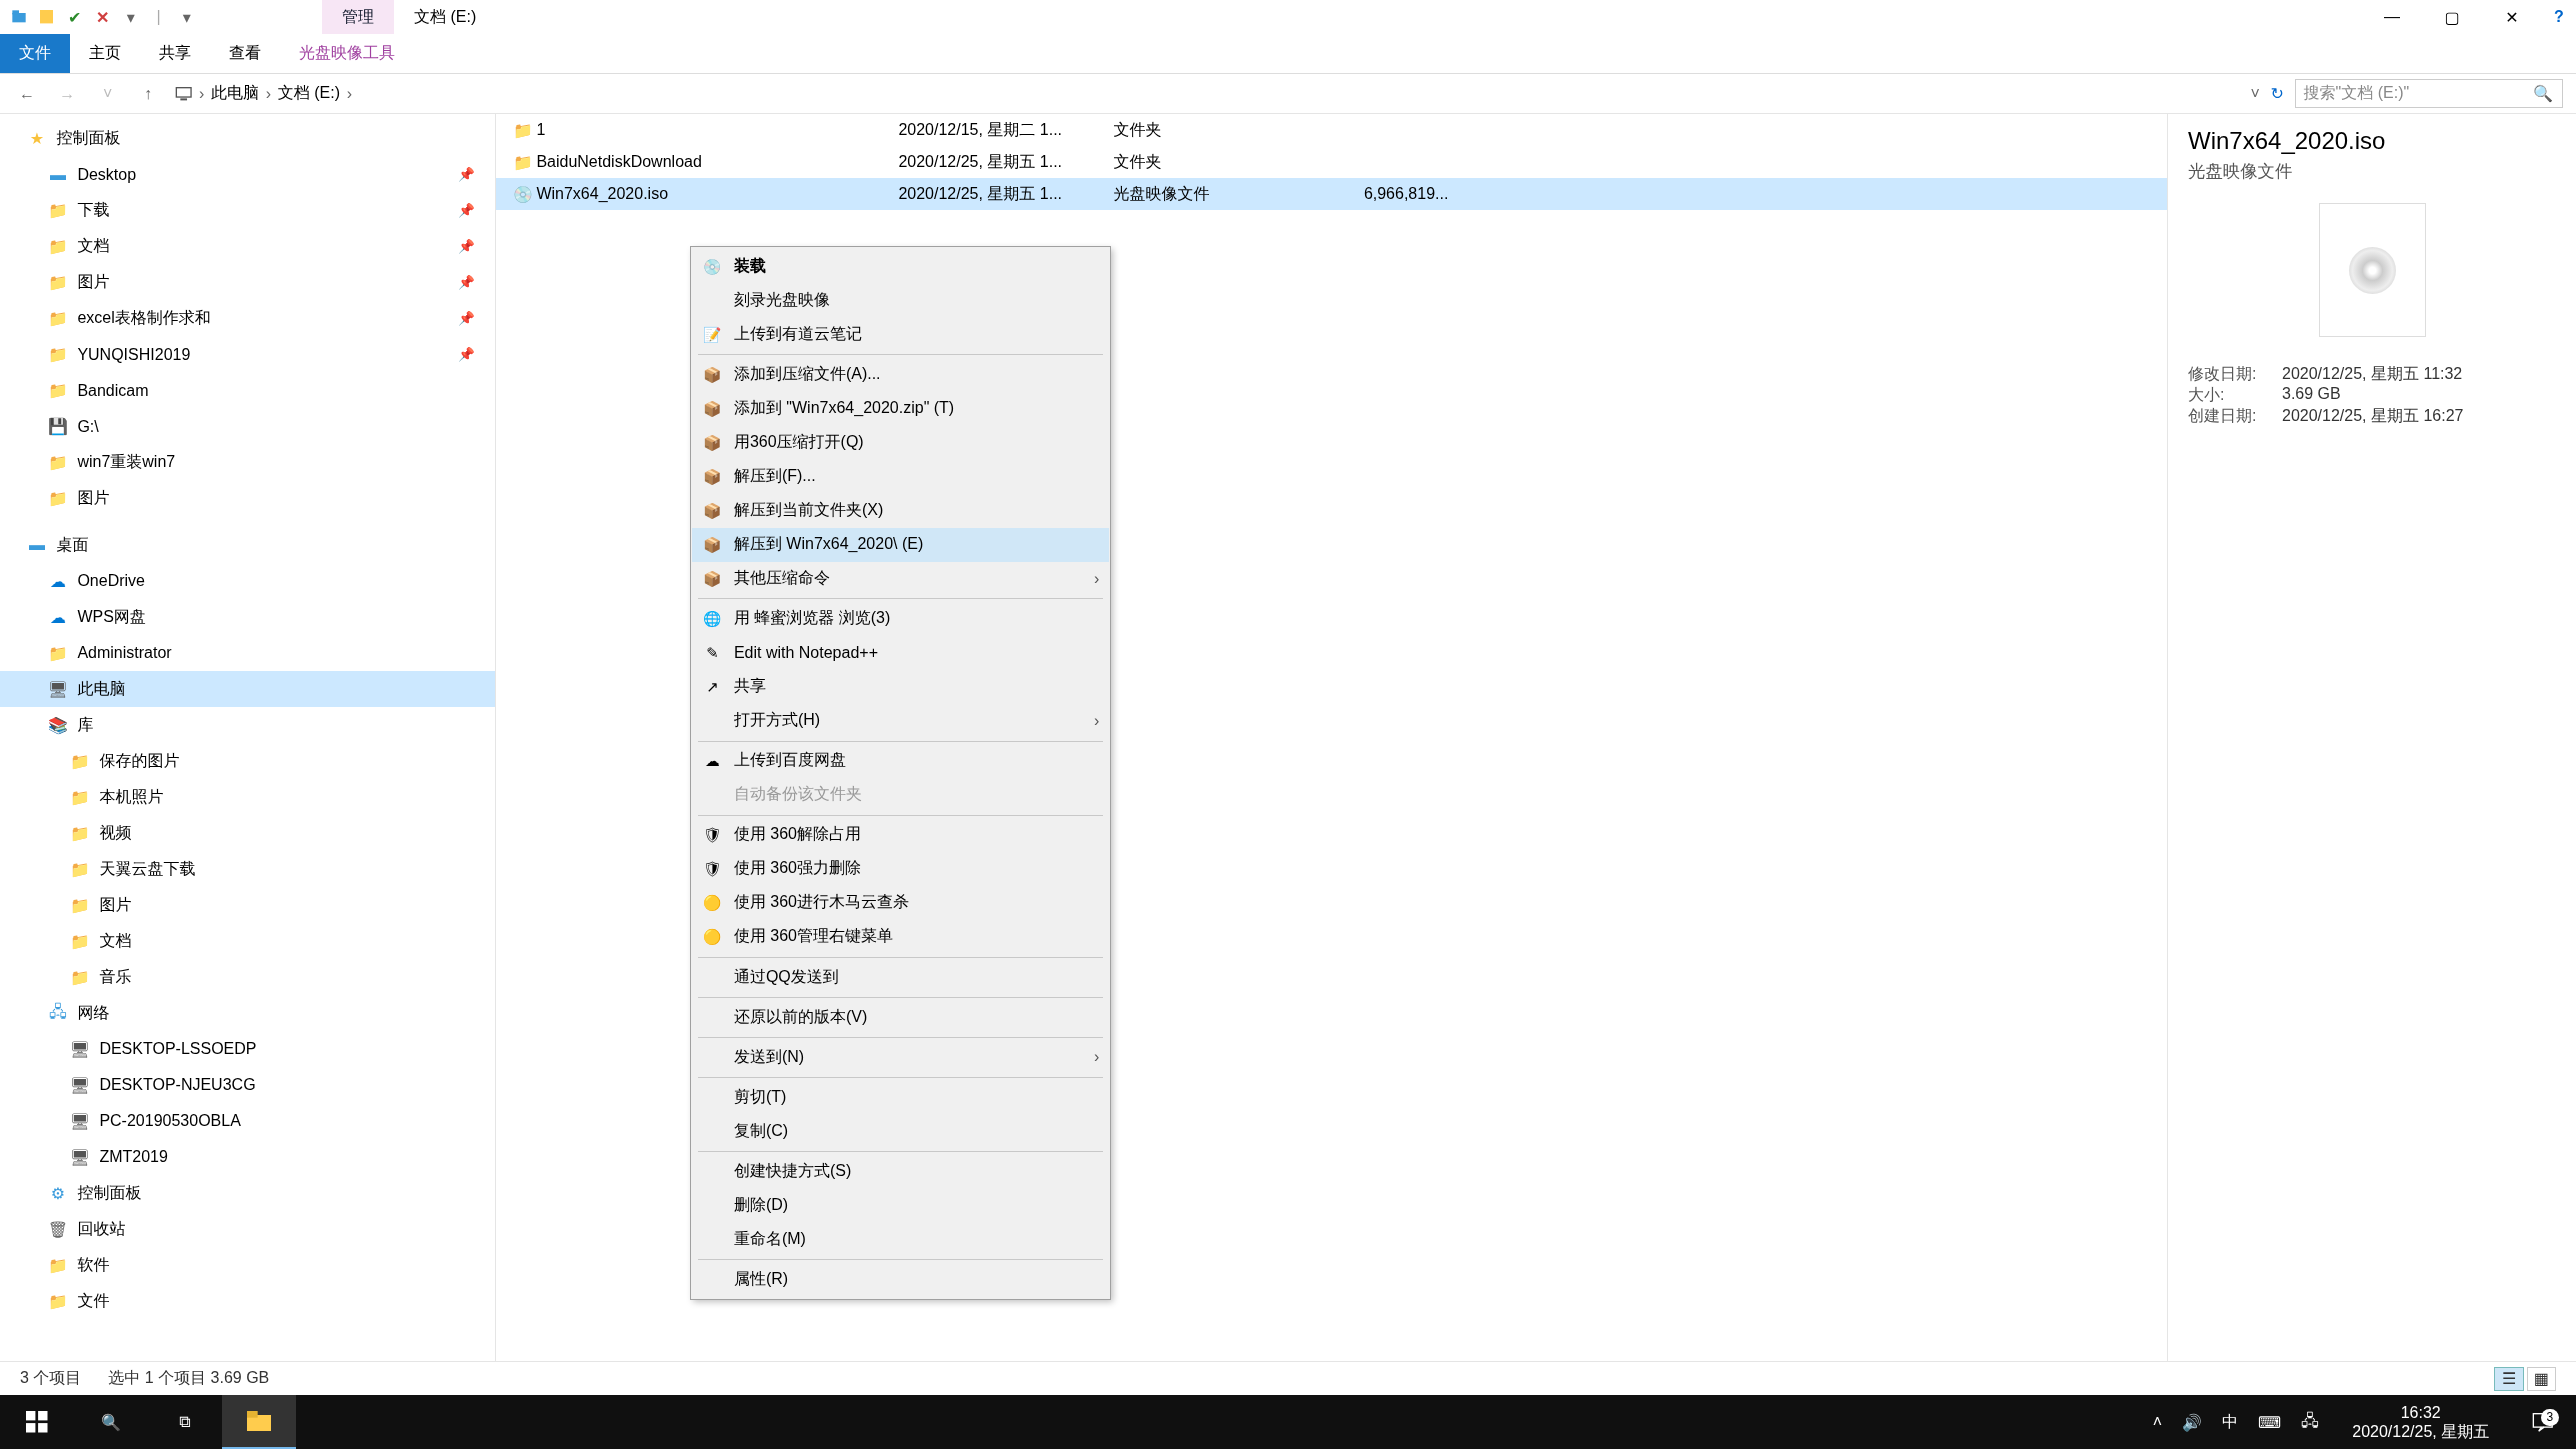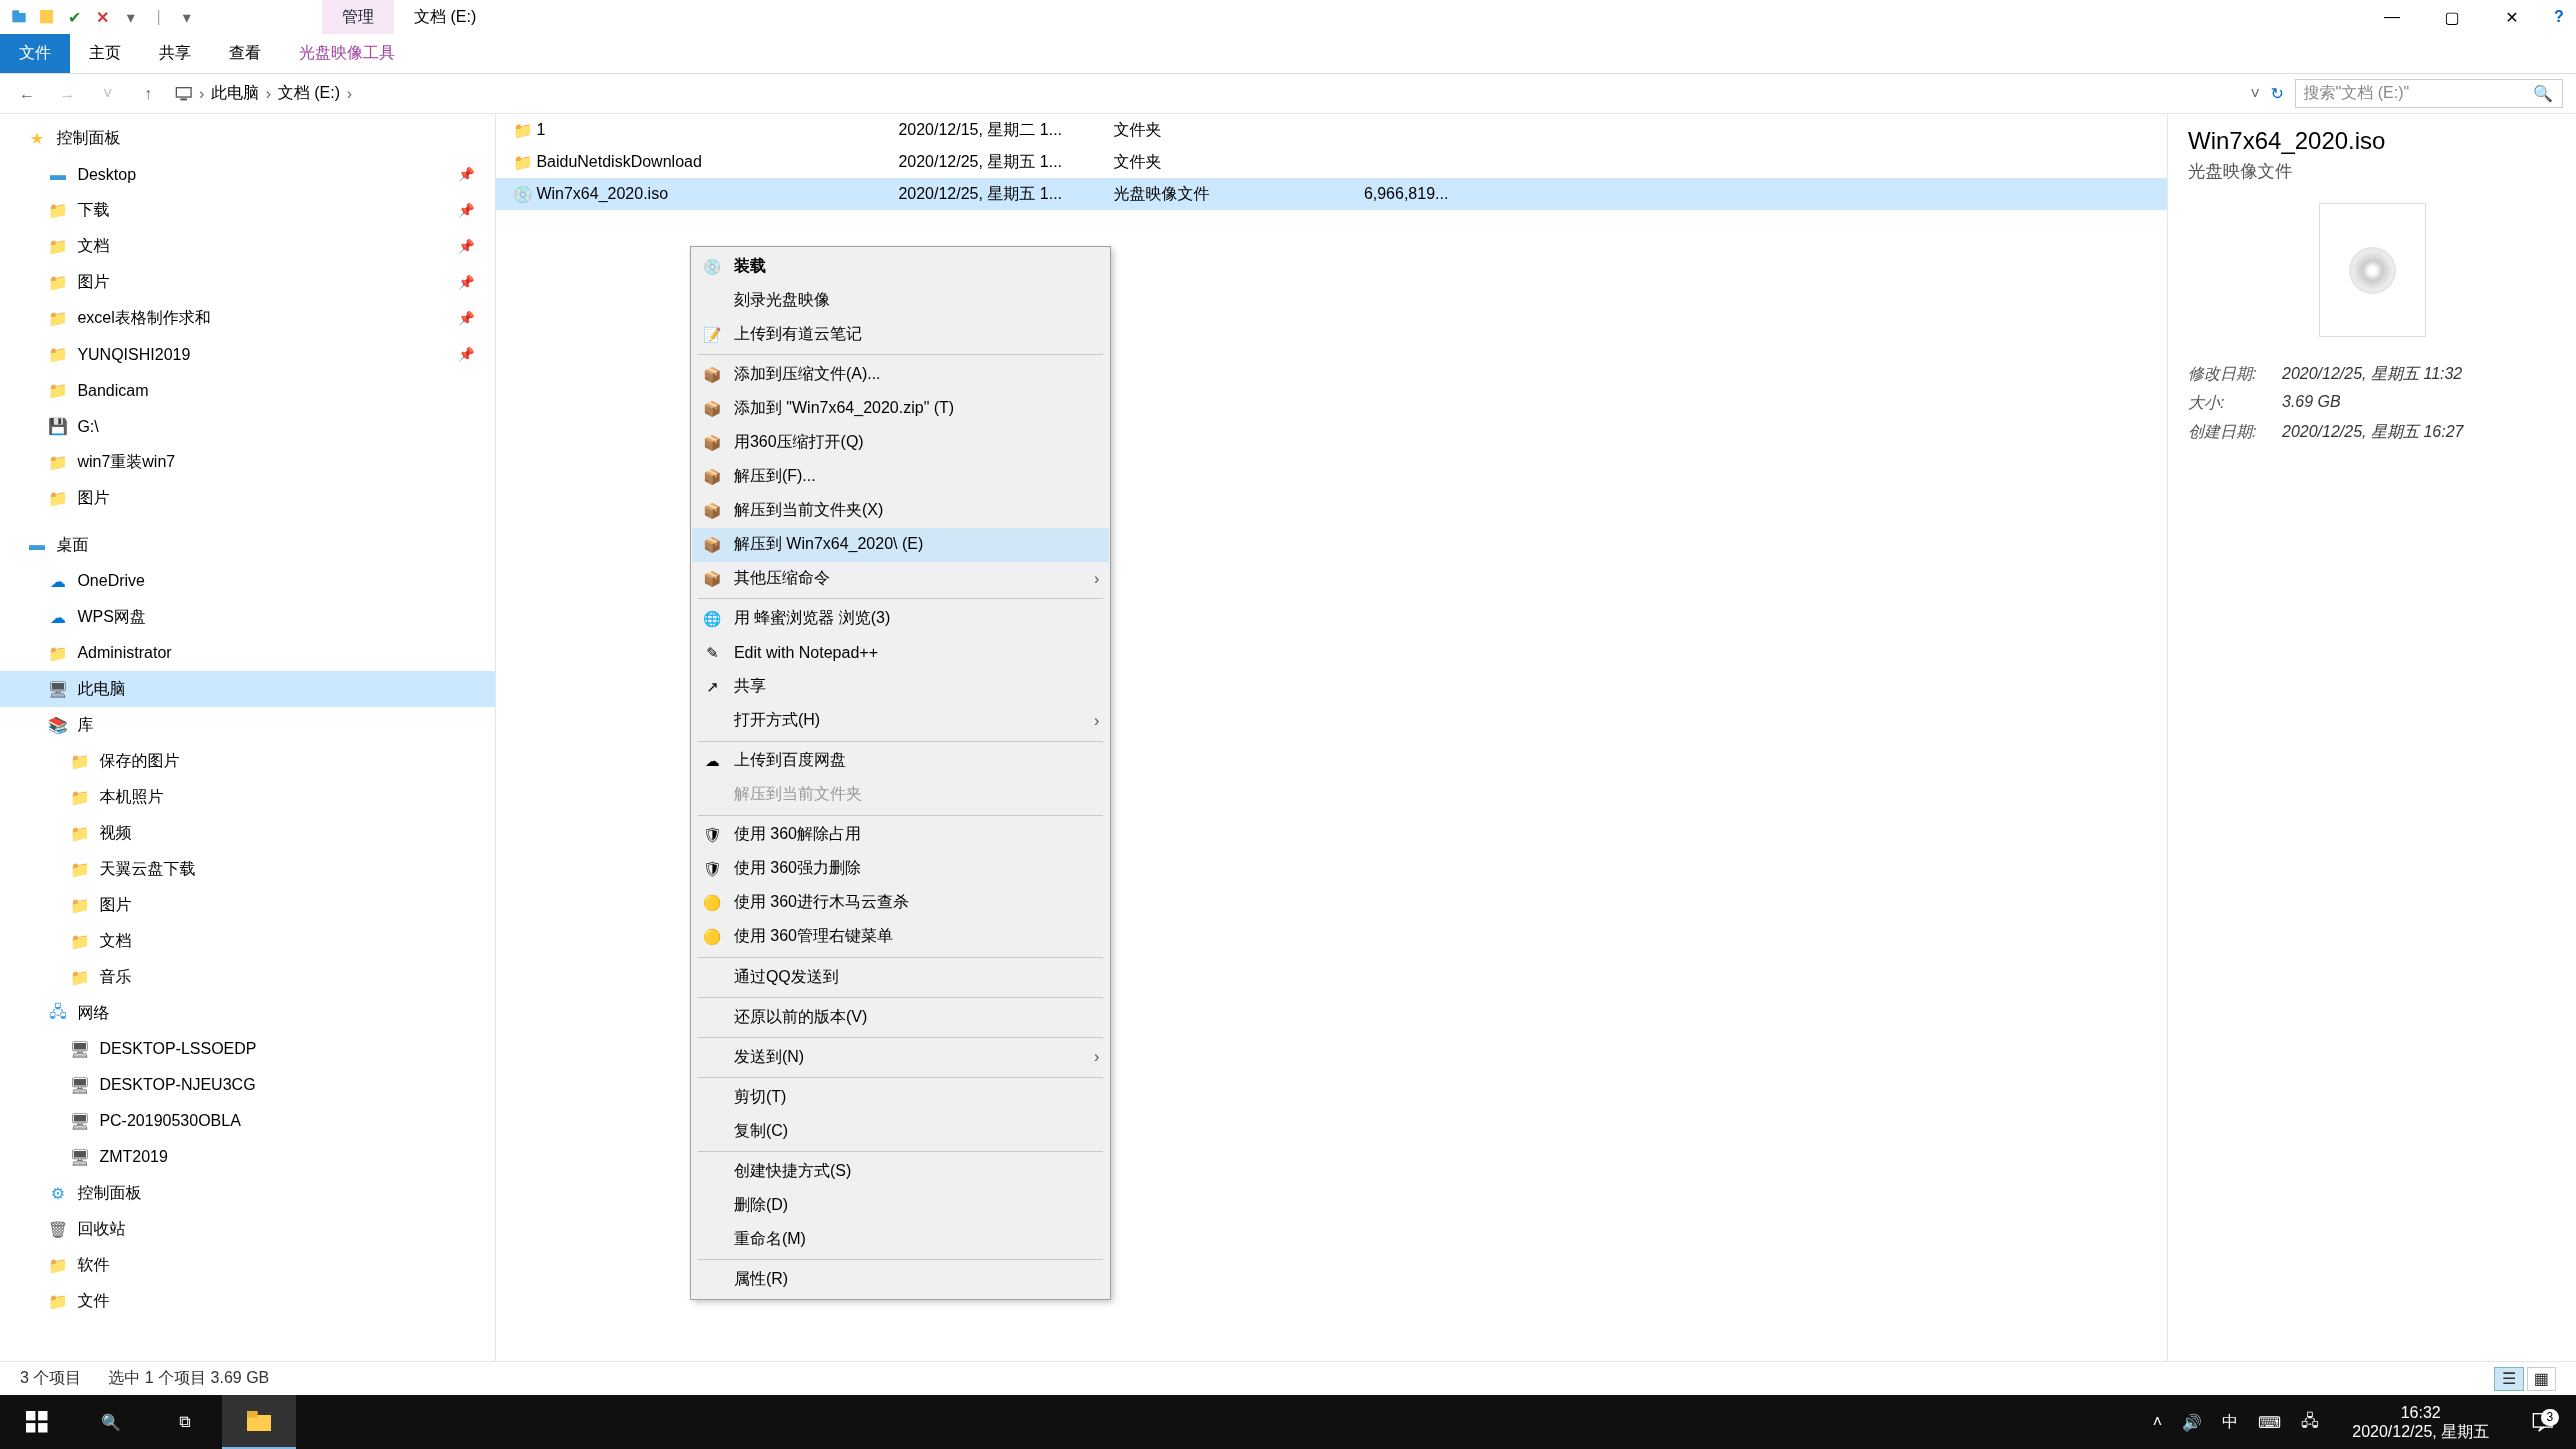--- a/index.html
+++ b/index.html
@@ -71,21 +71,21 @@
 .file-row .cell-date { width: 215px; color: #000; }
 .file-row .cell-type { width: 188px; color: #000; }
 .file-row .cell-size { width: 174px; text-align: right; padding-right: 27px; }
 
 
 .details-pane { width: 409px; background: #fff; border-left: 0.7px solid #e5e5e5; padding: 13.4px 20px; }
 .details-title { font-size: 24px; color: #000; margin-bottom: 4px; }
 .details-subtitle { color: #555; font-size: 17.4px; margin-bottom: 20px; }
 .details-thumb { width: 107px; height: 134px; margin: 0 auto 27px; border: 0.7px solid #ddd; background: #fff; display: flex; align-items: center; justify-content: center; }
 .details-thumb .disc { width: 47px; height: 47px; border-radius: 50%; background: radial-gradient(circle, #fff 10%, #ccc 30%, #eee 60%, #bbb 100%); }
-.details-meta { display: grid; grid-template-columns: 94px 1fr; row-gap: 8px; color: #333; font-size: 17.4px; font-style: italic; }
+.details-meta { display: grid; grid-template-columns: 94px 1fr; row-gap: 0; color: #333; font-size: 17.4px; }
 .details-meta .label { color: #555; }
 
 
 .context-menu { position: absolute; left: 690px; top: 246px; width: 421px; background: #f0f0f0; border: 0.7px solid #a0a0a0; box-shadow: 2.7px 2.7px 6.7px rgba(0,0,0,0.25); padding: 2.7px 1.3px; z-index: 1000; }
 .menu-item { height: 34px; display: flex; align-items: center; padding: 0 9.4px; gap: 10.7px; color: #000; position: relative; }
 .menu-item.hover { background: #d0e7f7; }
 .menu-item.disabled { color: #999; }
 .menu-item.bold { font-weight: bold; }
 .menu-item .micon { width: 21.5px; height: 21.5px; display: inline-flex; align-items: center; justify-content: center; font-size: 14.8px; }
 .menu-item .mtext { flex: 1; }
@@ -456,21 +456,21 @@
     <span class="arrow">›</span>
   </div>
     <div class="menu-sep"></div>
     <div class="menu-item   ">
     <span class="micon">☁</span>
     <span class="mtext">上传到百度网盘</span>
 
   </div>
     <div class="menu-item  disabled ">
     <span class="micon"></span>
-    <span class="mtext">解压到当前文件夹</span>
+    <span class="mtext">自动备份该文件夹</span>
 
   </div>
     <div class="menu-sep"></div>
     <div class="menu-item   ">
     <span class="micon">🛡</span>
     <span class="mtext">使用 360解除占用</span>
 
   </div>
     <div class="menu-item   ">
     <span class="micon">🛡</span>

